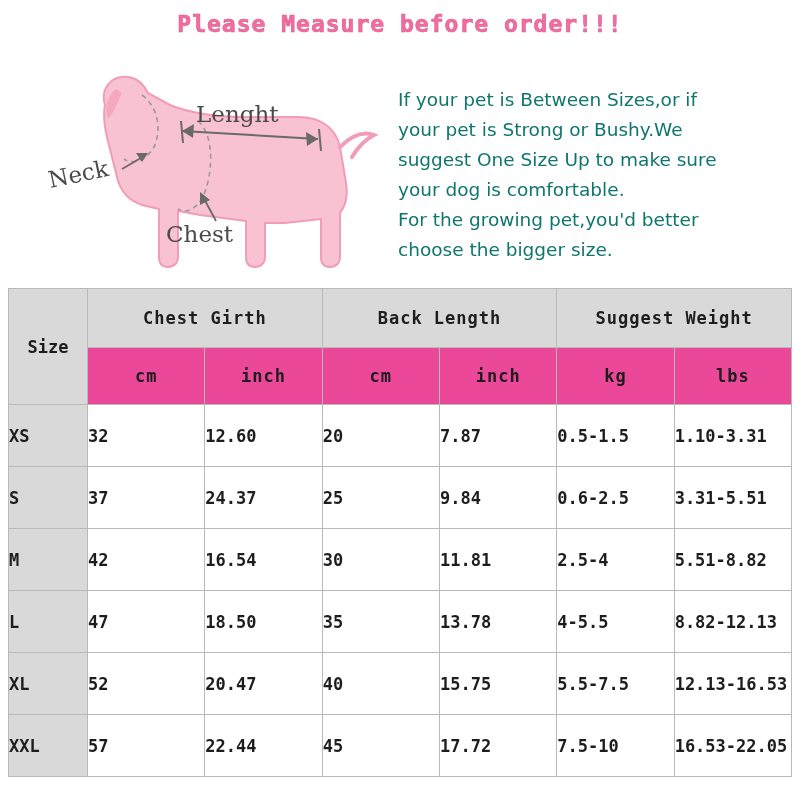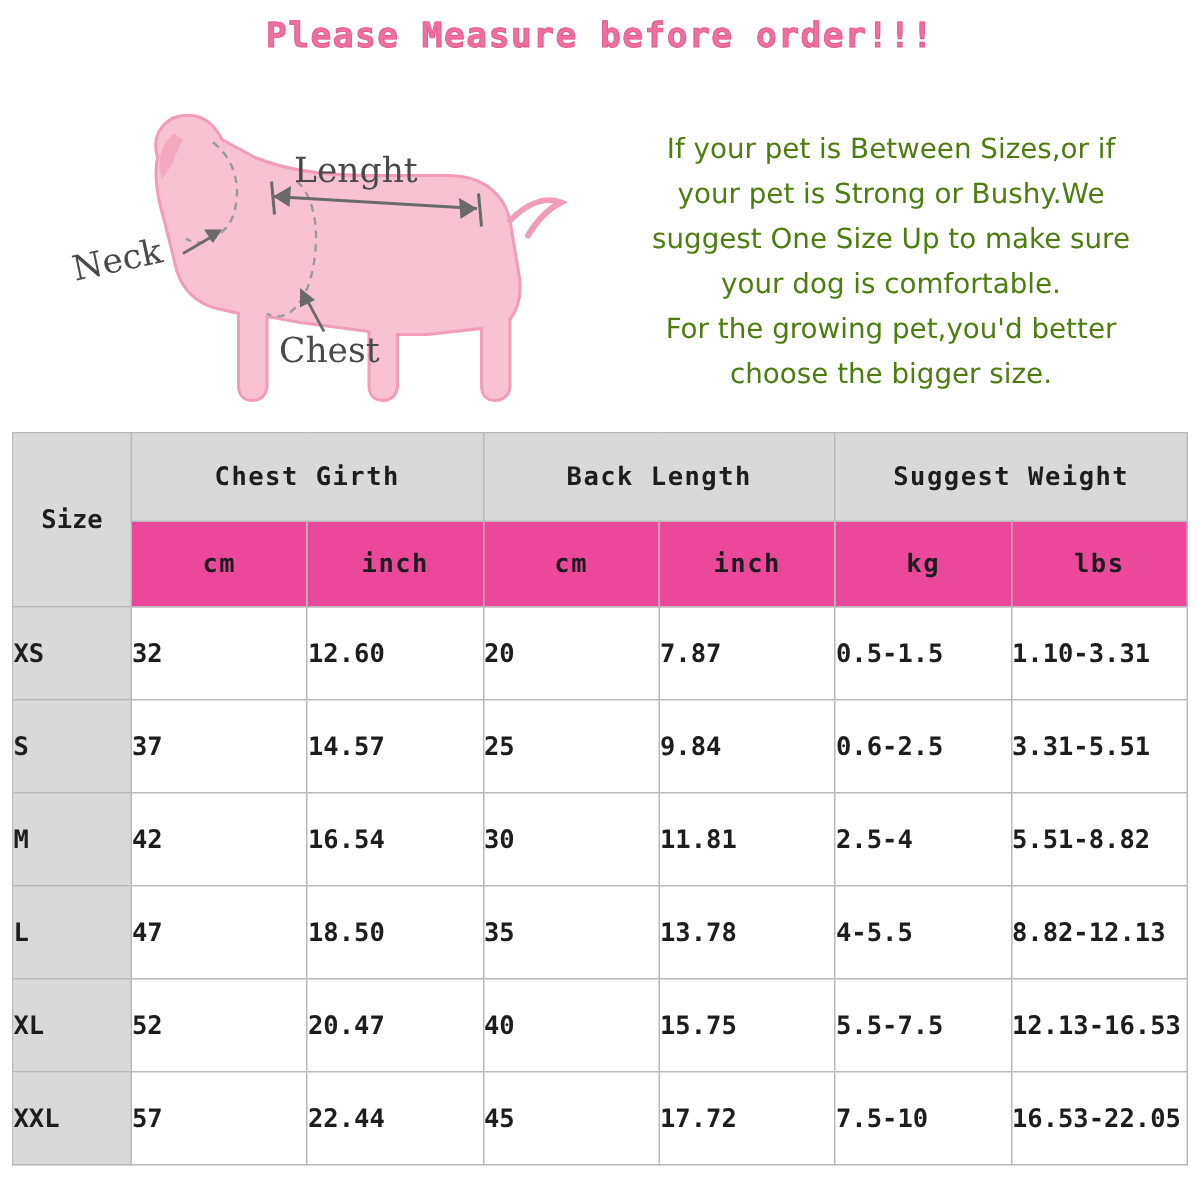--- a/index.html
+++ b/index.html
@@ -46,30 +46,29 @@
 
   .measure-label {
     position: absolute;
     color: #4a4a4a;
     font-family: "DejaVu Serif", serif;
     font-size: 23px;
     font-weight: 500;
   }
   .label-neck   { left: 18px;  top: 118px; transform: rotate(-12deg); }
   .label-length { left: 166px; top: 58px; }
-  .label-chest  { left: 156px; top: 178px; }
+  .label-chest  { left: 136px; top: 178px; }
 
   
   .note {
     position: absolute;
     left: 398px;
     top: 48px;
     width: 392px;
-    text-align: center;
-    color: #4d7c0f;
+    color: #0f766e;
     font-family: "DejaVu Sans", sans-serif;
     font-size: 18.5px;
     line-height: 1.62;
   }
   .note div { white-space: nowrap; }
 
   
   .table-wrap {
     position: absolute;
     left: 8px;
@@ -186,21 +185,21 @@
         <td class="val">32</td>
         <td class="val">12.60</td>
         <td class="val">20</td>
         <td class="val">7.87</td>
         <td class="val">0.5-1.5</td>
         <td class="val">1.10-3.31</td>
       </tr>
       <tr class="data-row">
         <td class="size-cell">S</td>
         <td class="val">37</td>
-        <td class="val">14.57</td>
+        <td class="val">24.37</td>
         <td class="val">25</td>
         <td class="val">9.84</td>
         <td class="val">0.6-2.5</td>
         <td class="val">3.31-5.51</td>
       </tr>
       <tr class="data-row">
         <td class="size-cell">M</td>
         <td class="val">42</td>
         <td class="val">16.54</td>
         <td class="val">30</td>

